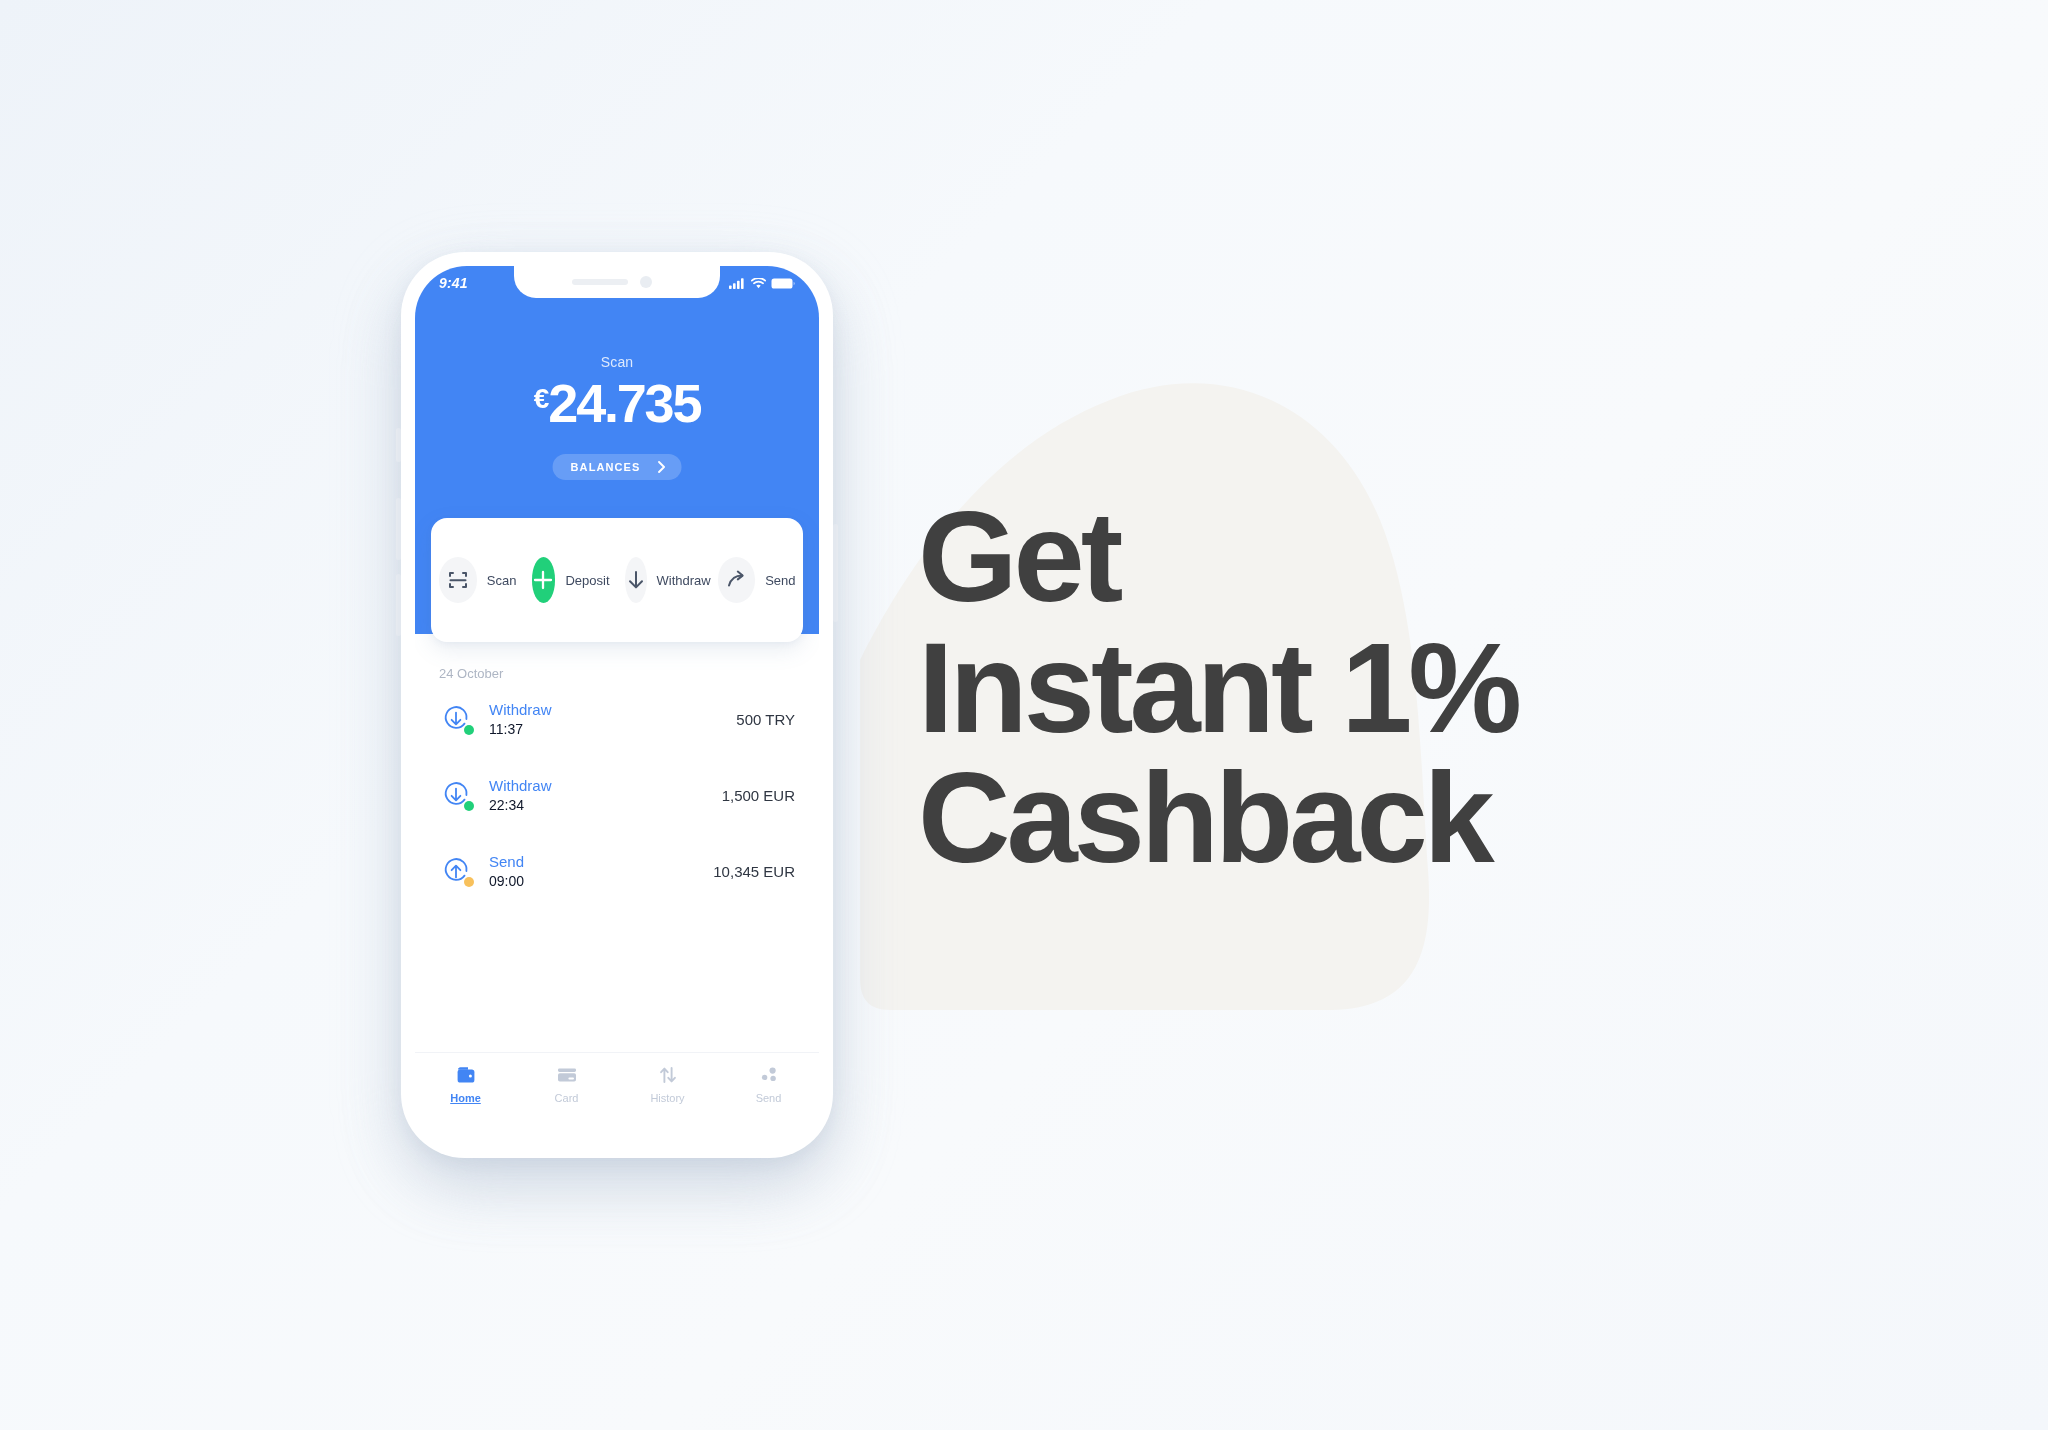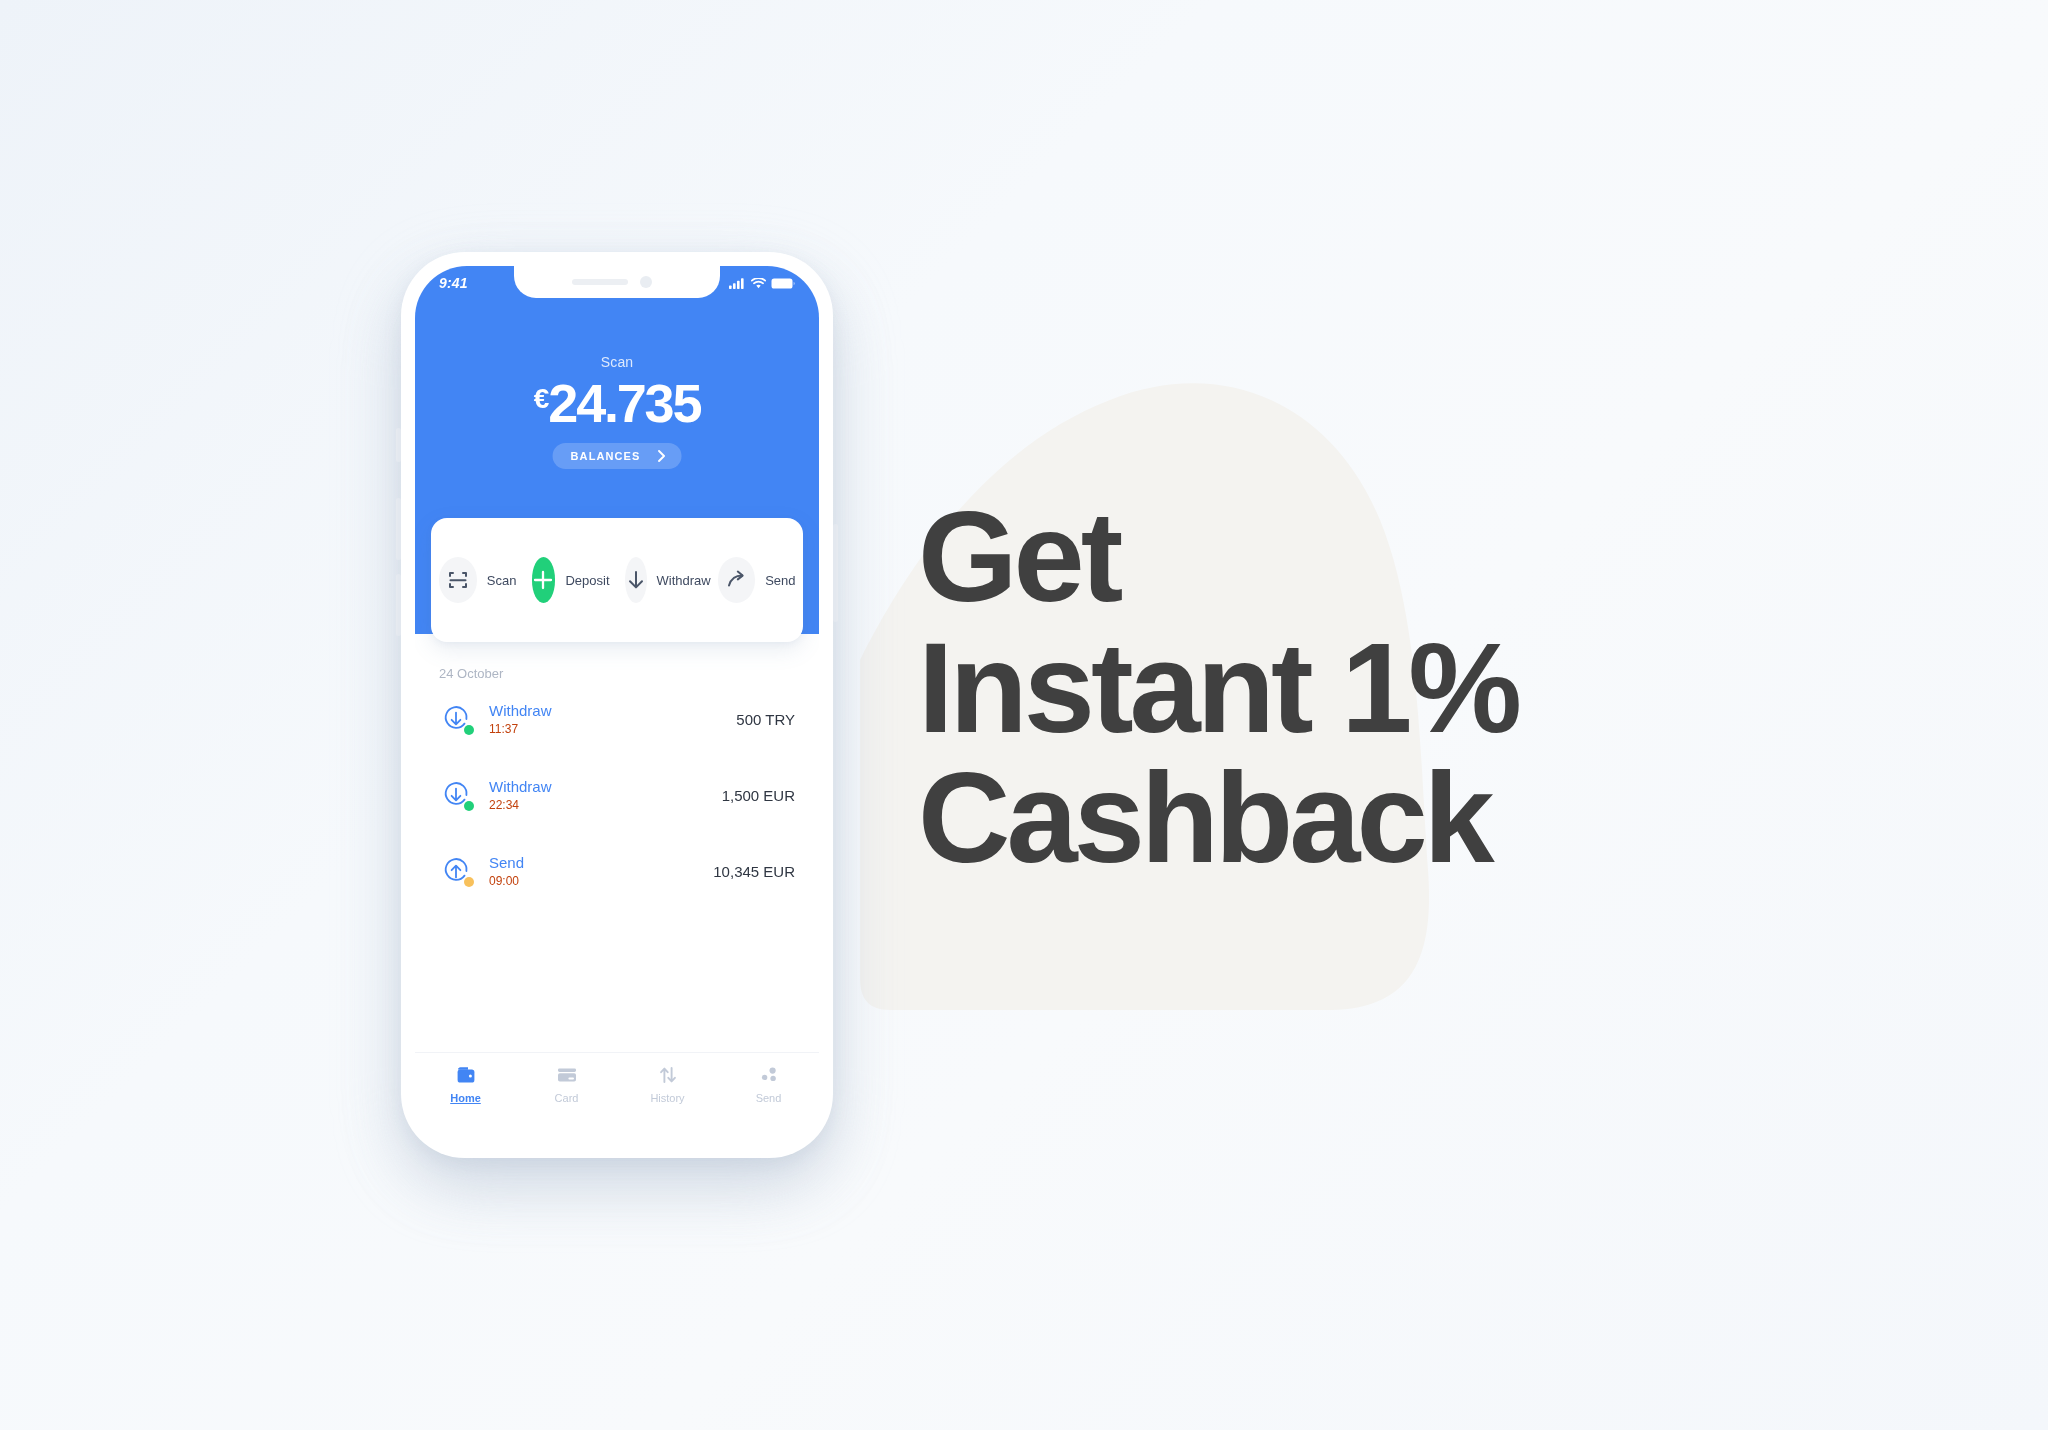--- a/index.html
+++ b/index.html
@@ -174,21 +174,21 @@
     letter-spacing: -1px;
   }
   .bal-amount .num {
     font-size: 54px;
     font-weight: bold;
     letter-spacing: -2.2px;
   }
 
   .balances-pill {
     position: absolute;
-    top: 177px;
+    top: 188px;
     left: 50%;
     transform: translateX(-50%);
     display: flex;
     align-items: center;
     gap: 17px;
     padding: 7px 16px 7px 18px;
     border-radius: 20px;
     background: rgba(255,255,255,.20);
     cursor: pointer;
   }
@@ -267,22 +267,22 @@
     width: 10px; height: 10px;
     border-radius: 50%;
   }
   .tx-mid { flex: 1; margin-left: 16px; }
   .tx-title {
     font-size: 15px;
     color: #4285f4;
     line-height: 1.25;
   }
   .tx-time {
-    font-size: 12px;
-    color: #c2410c;
+    font-size: 14px;
+    color: #0f172a;
     margin-top: 2px;
   }
   .tx-amt {
     font-size: 15px;
     color: #2f3642;
     white-space: nowrap;
   }
 
   
   .tabbar {

